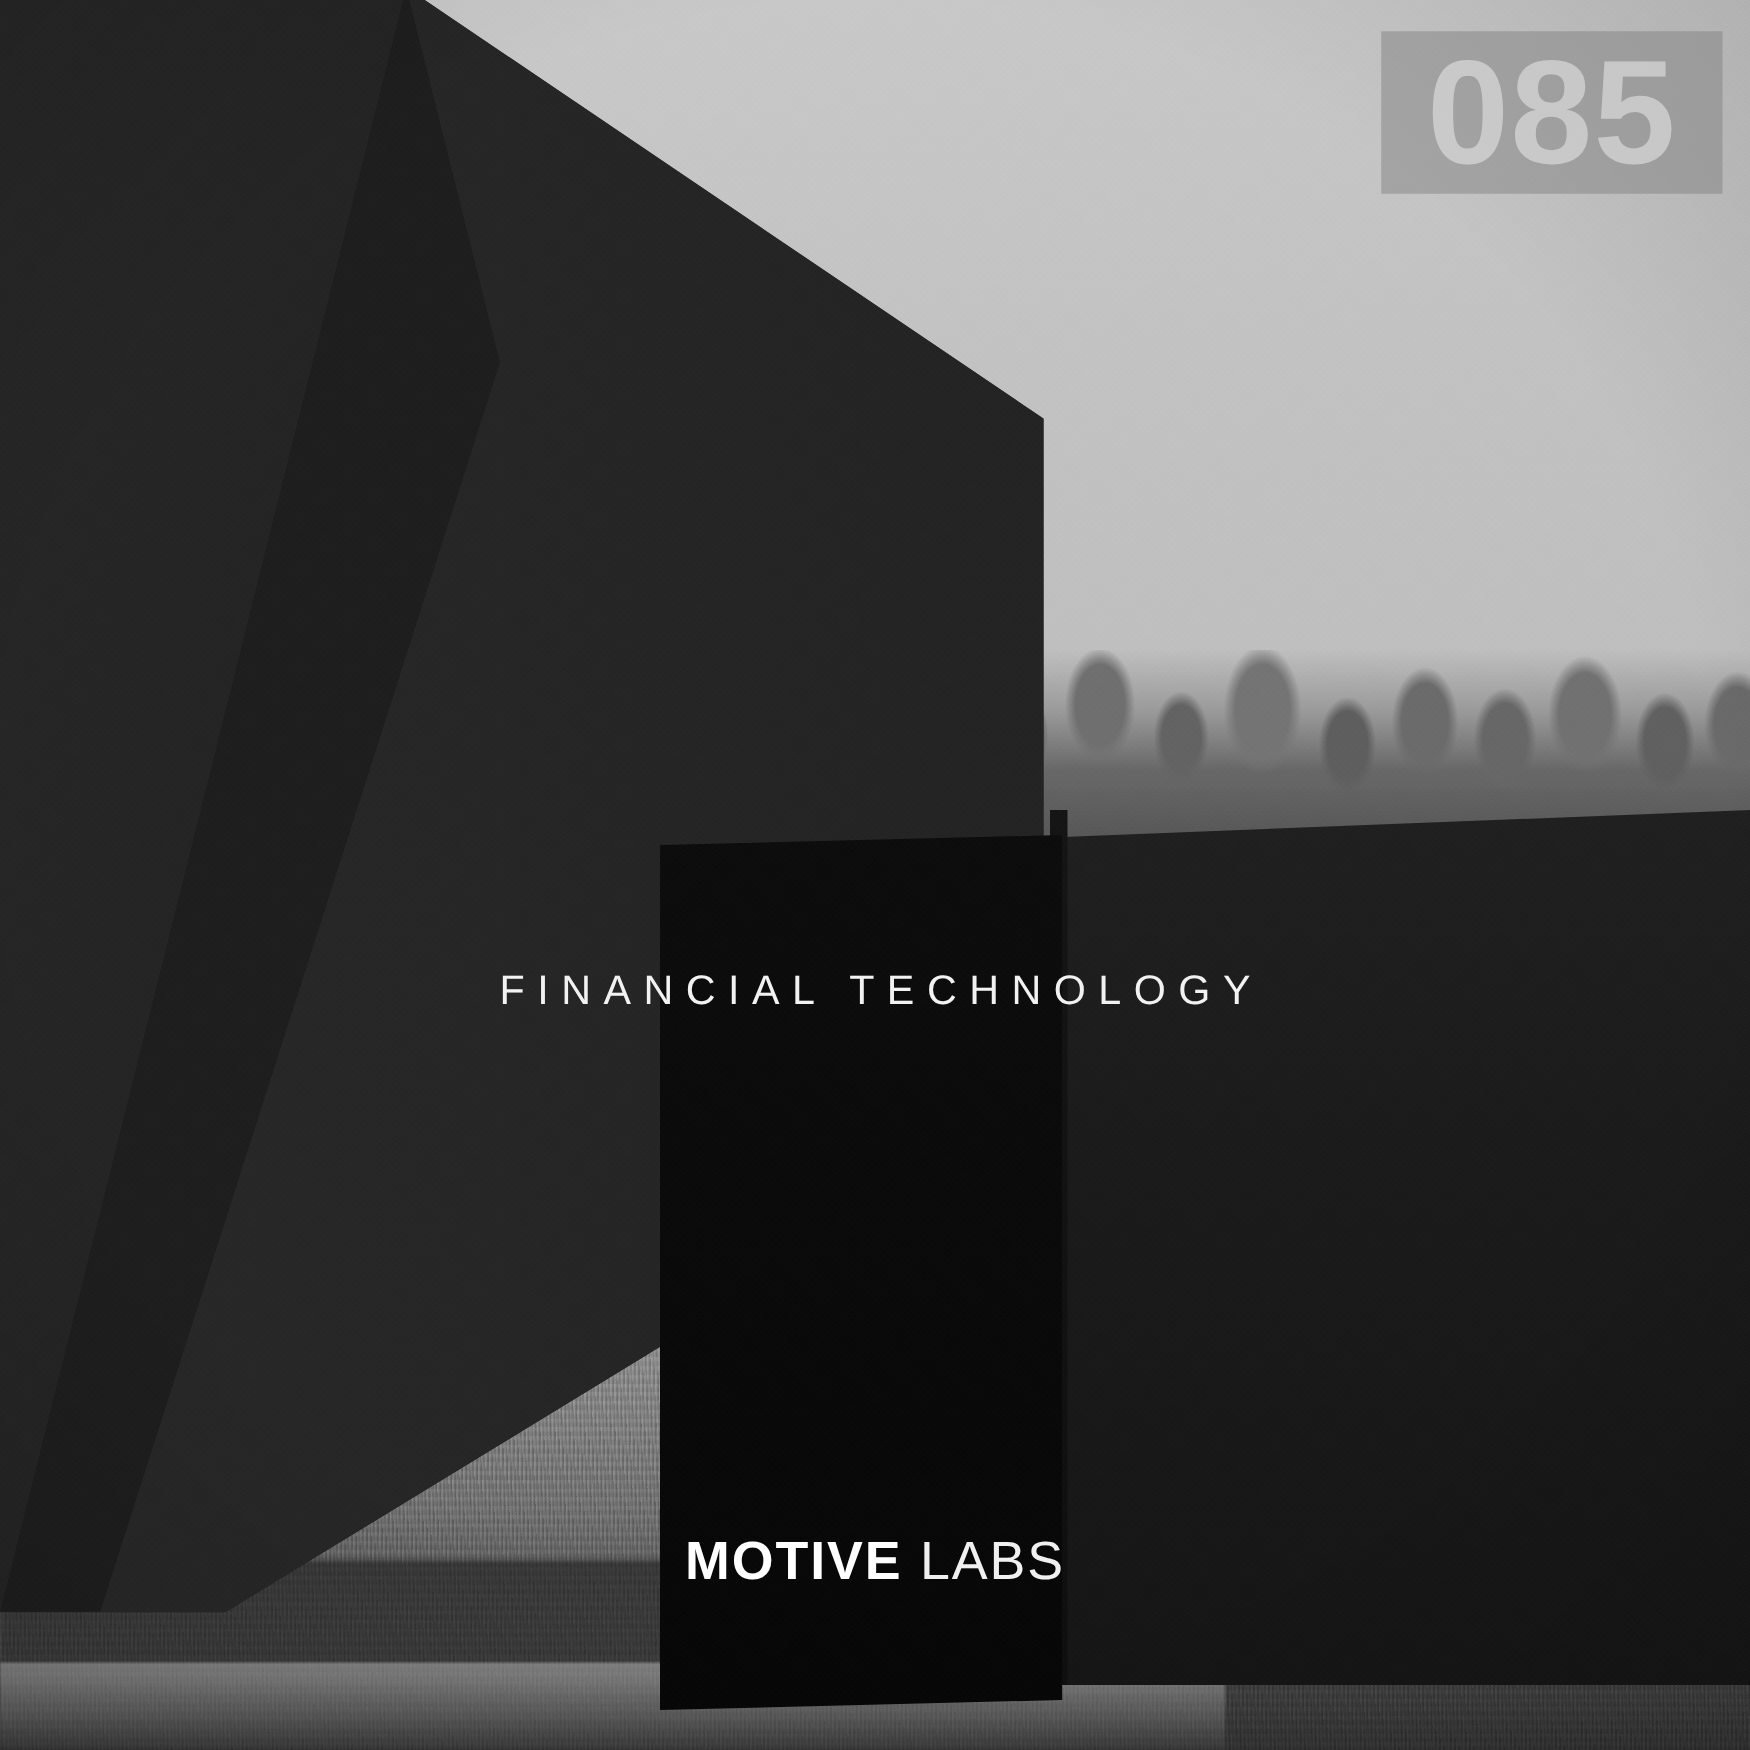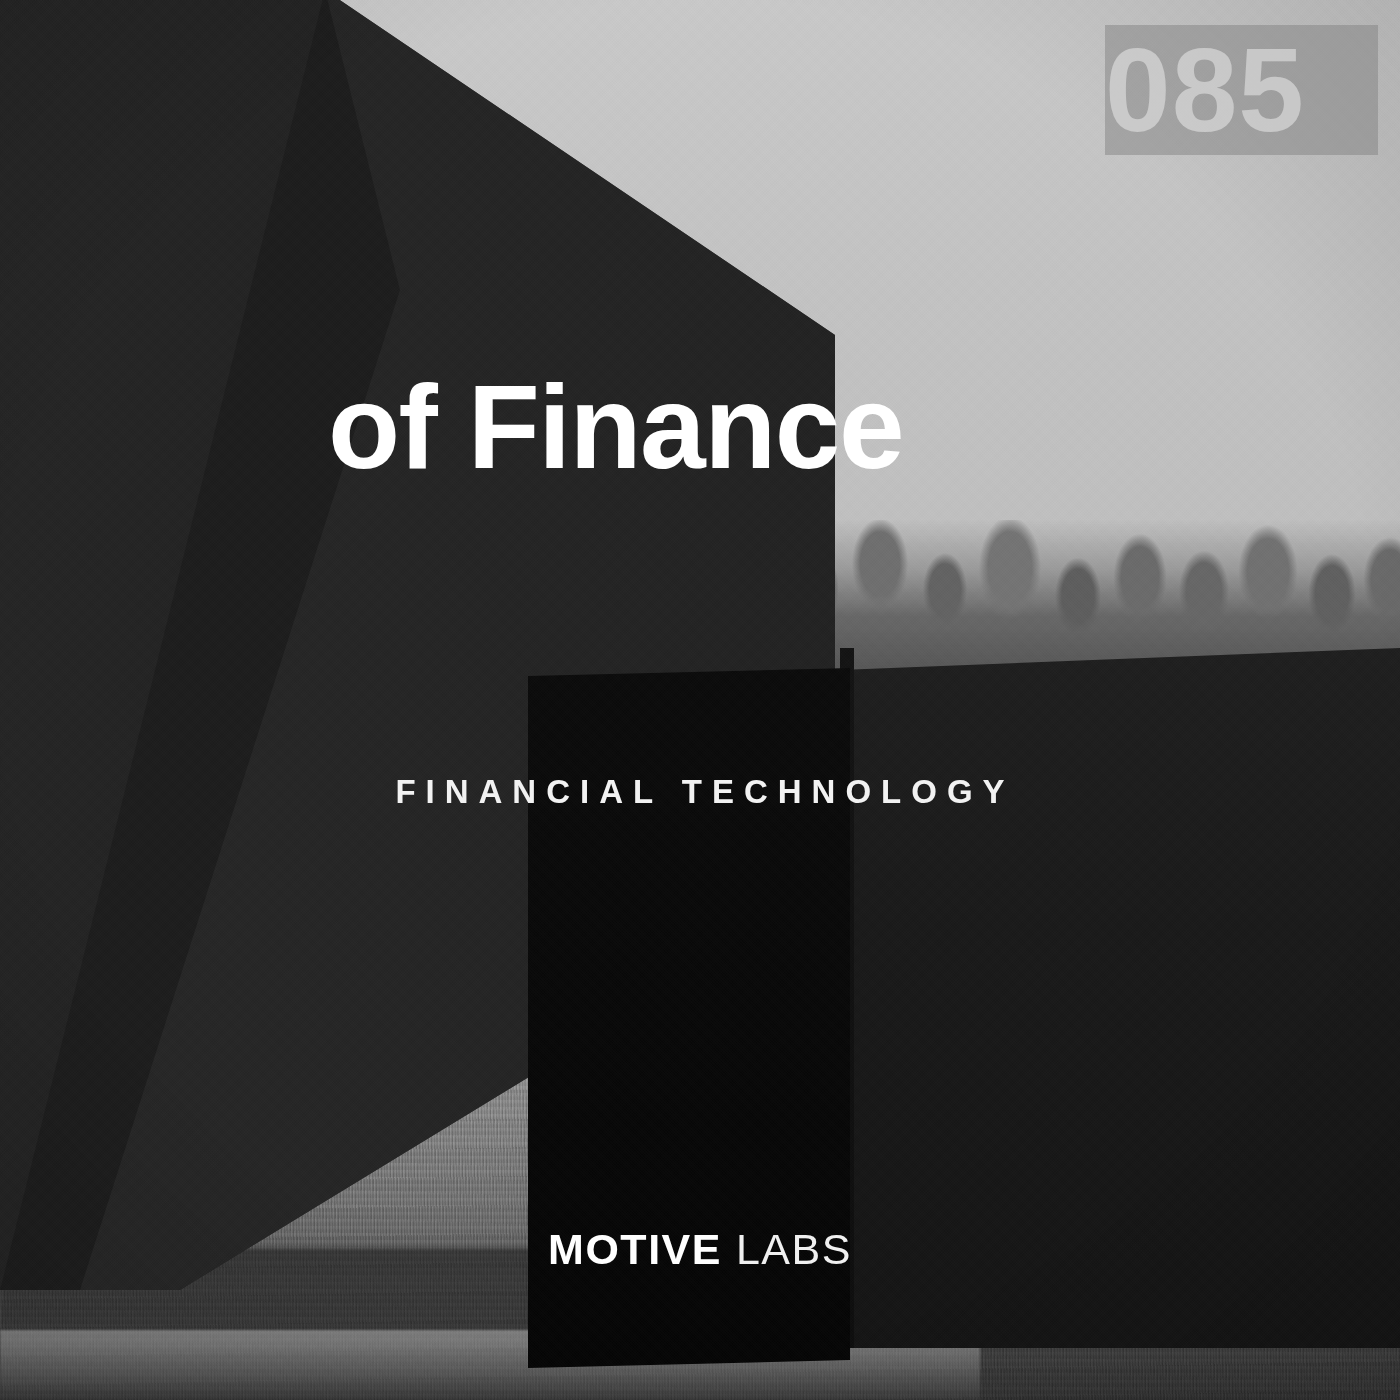--- a/index.html
+++ b/index.html
@@ -193,21 +193,21 @@
   
   .badge {
     position: absolute;
     left: 1105px;
     top: 25px;
     width: 273px;
     height: 130px;
     background: rgba(128,128,128,0.48);
     display: flex;
     align-items: center;
-    justify-content: flex-start;
+    justify-content: center;
   }
   .badge-number {
     font-size: 118px;
     font-weight: 700;
     line-height: 1;
     color: rgba(226,226,226,0.62);
     letter-spacing: 1px;
     user-select: none;
   }
 
@@ -234,21 +234,21 @@
   
   .subtitle-block {
     position: absolute;
     left: 0;
     top: 775px;
     width: 1400px;
     text-align: center;
   }
   .subtitle-line {
     font-size: 33px;
-    font-weight: 700;
+    font-weight: 400;
     line-height: 1.0;
     color: #f2f2f2;
     letter-spacing: 10px;
     margin: 0 0 34px 0;
     padding-left: 10px;
     white-space: nowrap;
   }
 
   
   .brand {
@@ -299,21 +299,20 @@
     <div class="grain"></div>
   </div>
 
   <div class="content">
 
     <div class="badge">
       <span class="badge-number">085</span>
     </div>
 
     <div class="title-block">
-      <div class="title-line indent">of Finance</div>
     </div>
 
     <div class="subtitle-block">
       <div class="subtitle-line">FINANCIAL TECHNOLOGY</div>
     </div>
 
     <div class="brand">
       <span class="brand-primary">MOTIVE</span><span class="brand-secondary">LABS</span>
     </div>
 

